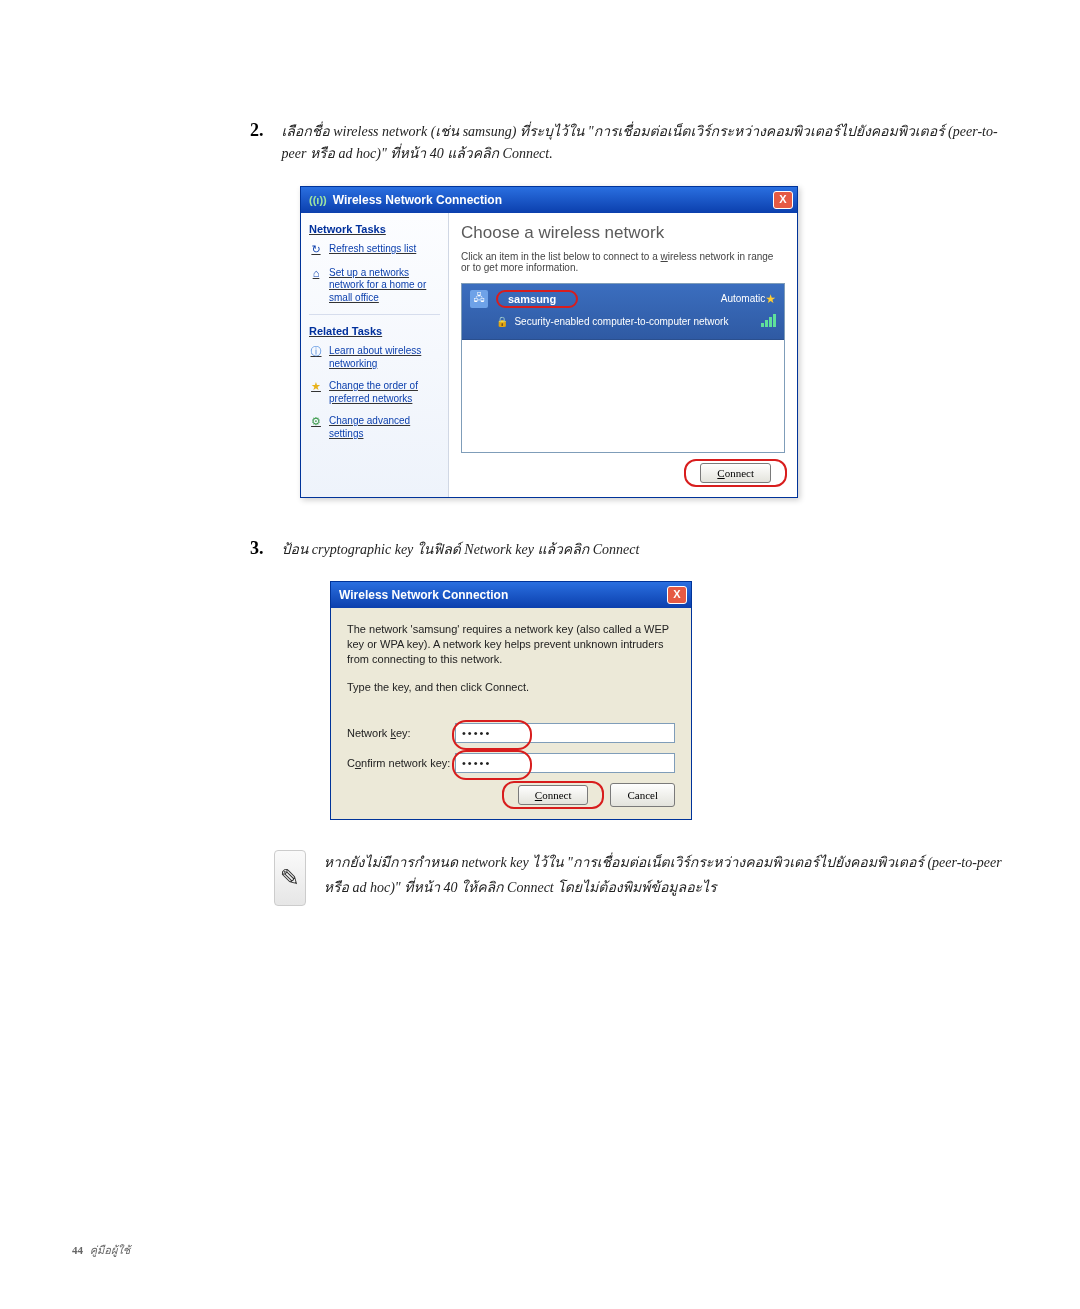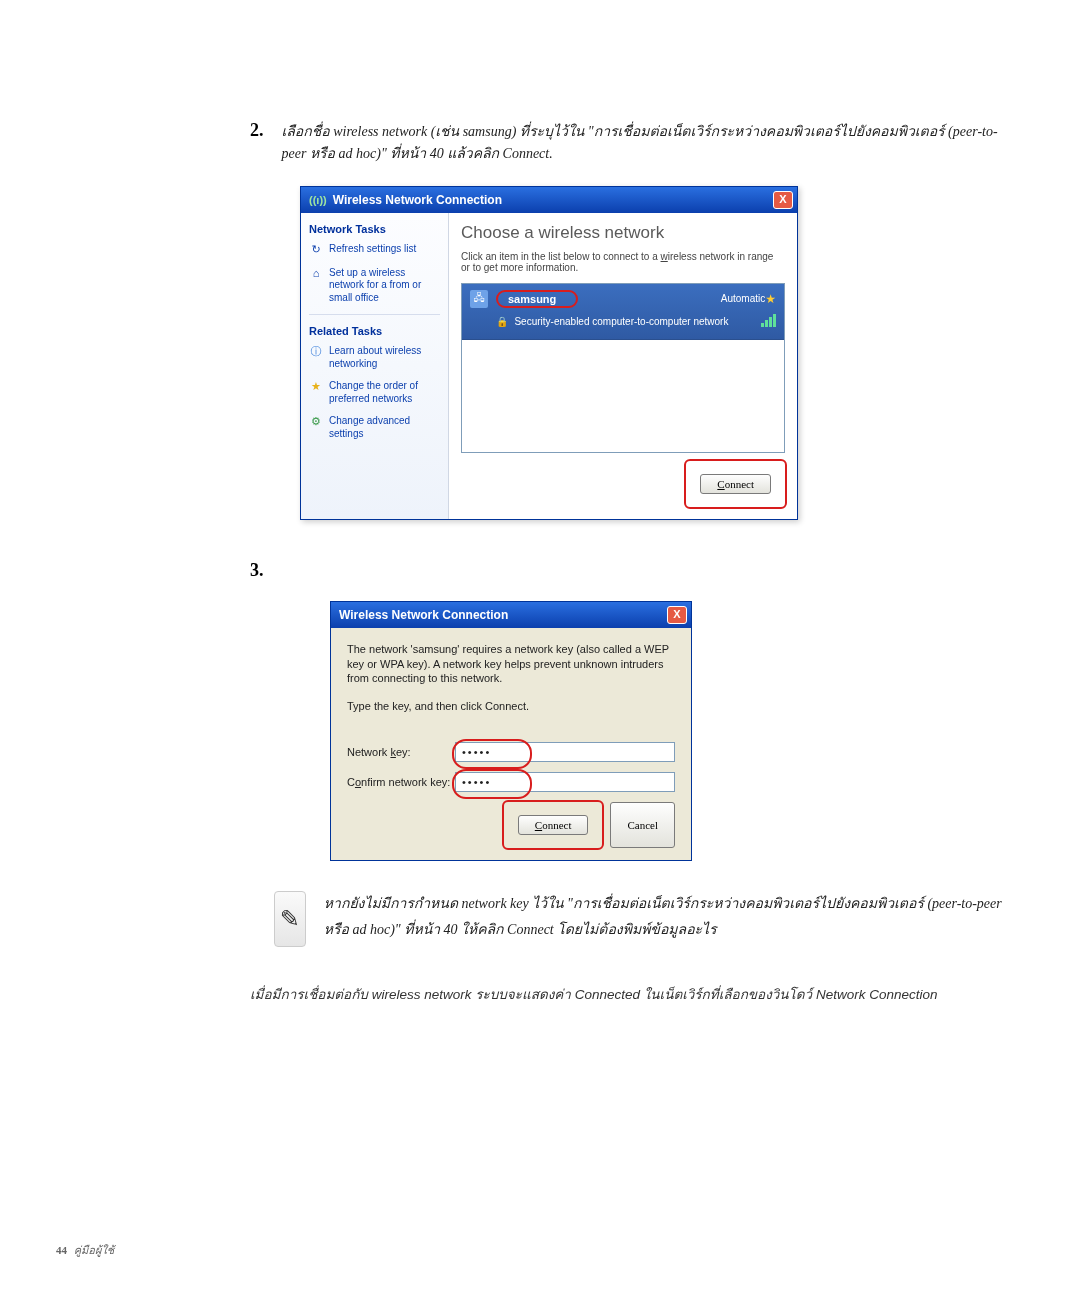--- a/index.html
+++ b/index.html
@@ -33,20 +33,21 @@
   .close-btn {
     width: 20px; height: 18px; background: #e55a44; border: 1px solid #fff;
     border-radius: 3px; color: #fff; font-size: 11px; line-height: 15px;
     text-align: center; cursor: pointer; font-family: Arial;
   }
   .d1-body { display: flex; background: #fff; }
   .sidepane {
     width: 148px; padding: 10px 8px; font-size: 10px;
     background: linear-gradient(#fcfdff,#eef3fb);
     border-right: 1px solid #d0d7e4;
+    text-decoration: underline;
   }
   .sp-head { color: #00309c; font-weight: bold; margin-bottom: 8px; font-size: 11px; }
   .sp-link { display: flex; gap: 6px; color: #0b3fad; margin-bottom: 10px; line-height: 1.25; cursor: pointer; }
   .sp-ic { width: 14px; height: 14px; flex: none; font-size: 11px; text-align: center; }
   .sp-div { height: 0; border-top: 1px solid #d6dded; margin: 6px 0 10px; }
   .mainpane { flex: 1; padding: 10px 12px 8px; position: relative; }
   .mp-title { font-family: Arial; font-size: 17px; color: #5a5a5a; margin-bottom: 8px; }
   .mp-sub { font-size: 10px; color: #444; margin-bottom: 10px; }
   .netlist { border: 1px solid #7f9db9; min-height: 170px; background: #fff; }
   .netitem {
@@ -66,21 +67,21 @@
   .sigbars span:nth-child(3){height:10px;} .sigbars span:nth-child(4){height:13px;}
   .netrow2 { margin: 6px 0 4px 26px; display:flex; align-items:center; gap:6px; }
   .lock { color:#ffcc33; font-size:10px; }
   .netrow3 { margin-left: 26px; color:#d9e5ff; line-height:1.3; }
   .btnbar { display:flex; justify-content:flex-end; padding: 8px 0 4px; }
   .xp-btn {
     background: linear-gradient(#fefefe,#e3e3dc); border:1px solid #7a7a7a;
     border-radius:3px; font-size:11px; padding:3px 16px; cursor:pointer;
     font-family: Tahoma;
   }
-  .red-ring { outline: 2px solid #d81d1d; outline-offset: 0; border-radius: 4px; padding: 13px 14px; display:inline-block; }
+  .red-ring { outline: 2px solid #d81d1d; outline-offset: 0; border-radius: 10px; padding: 2px 14px; display:inline-block; }
 
   
   .dialog2 {
     width: 362px; margin: 20px 0 30px 80px;
     border: 1px solid #003399; background: #ece9d8;
   }
   .d2-body { padding: 14px 16px 12px; font-size: 11px; color: #222; }
   .d2-desc { margin-bottom: 14px; line-height: 1.35; }
   .d2-type { margin-bottom: 30px; }
   .fieldrow { display:flex; align-items:center; margin-bottom: 10px; }
@@ -101,21 +102,21 @@
   .note-ico {
     width:48px; height:56px; background:linear-gradient(#fafafa,#e6e6e6);
     border:1px solid #ccc; display:flex; align-items:center; justify-content:center;
     font-size:24px; border-radius:4px;
   }
   .note-text { font-family: Georgia, serif; font-style: italic; font-size: 14px; color: #222; line-height: 1.8; }
 
   .closing { font-family: "Tahoma", sans-serif; font-style: italic; font-size: 13.5px; color: #333; margin-top: 10px; }
 
   .footer {
-    position: absolute; left: 56px; bottom: 50px;
+    position: absolute; left: 72px; bottom: 50px;
     font-size: 11px; color: #666; font-style: italic;
     font-family: Georgia, serif;
   }
   .footer .pg { font-weight: bold; font-style: normal; margin-right: 4px; }
   .underline-w { text-decoration: underline; }
 </style>
 </head>
 <body>
 
 <div class="page">
@@ -136,21 +137,21 @@
       </div>
       <div class="d1-body">
         <div class="sidepane">
           <div class="sp-head">Network Tasks</div>
           <div class="sp-link">
             <span class="sp-ic">↻</span>
             <span>Refresh settings list</span>
           </div>
           <div class="sp-link">
             <span class="sp-ic">⌂</span>
-            <span>Set up a wireless network for a from or small office</span>
+            <span>Set up a networks network for a home or small office</span>
           </div>
           <div class="sp-div"></div>
           <div class="sp-head">Related Tasks</div>
           <div class="sp-link">
             <span class="sp-ic" style="color:#3a7edb;">ⓘ</span>
             <span>Learn about wireless networking</span>
           </div>
           <div class="sp-link">
             <span class="sp-ic" style="color:#e8b21a;">★</span>
             <span>Change the order of preferred networks</span>
@@ -197,20 +198,21 @@
             </span>
           </div>
         </div>
       </div>
     </div>
   </div>
 
   <div class="step">
     <div class="step-row">
       <div class="num">3.</div>
+      <div class="step-text">ป้อน cryptographic key ในฟิลด์ Network key แล้วคลิก Connect</div>
     </div>
 
     <div class="dialog2">
       <div class="titlebar">
         <div class="ti">
           <span>Wireless Network Connection</span>
         </div>
         <div class="close-btn">X</div>
       </div>
       <div class="d2-body">
@@ -240,20 +242,19 @@
         </div>
       </div>
     </div>
   </div>
 
   <div class="note">
     <div class="note-ico">✎</div>
     <div class="note-text">หากยังไม่มีการกำหนด network key ไว้ใน "การเชื่อมต่อเน็ตเวิร์กระหว่างคอมพิวเตอร์ไปยังคอมพิวเตอร์ (peer-to-peer หรือ ad hoc)" ที่หน้า 40 ให้คลิก Connect โดยไม่ต้องพิมพ์ข้อมูลอะไร</div>
   </div>
 
-  <div class="closing">เมื่อมีการเชื่อมต่อกับ wireless network ระบบจะแสดงค่า Connected ในเน็ตเวิร์กที่เลือกของวินโดว์ Network Connection</div>
 
 </div>
 
 <div class="footer">
   <span class="pg">44</span>
   <span>คู่มือผู้ใช้</span>
 </div>
 
 </body></html>

